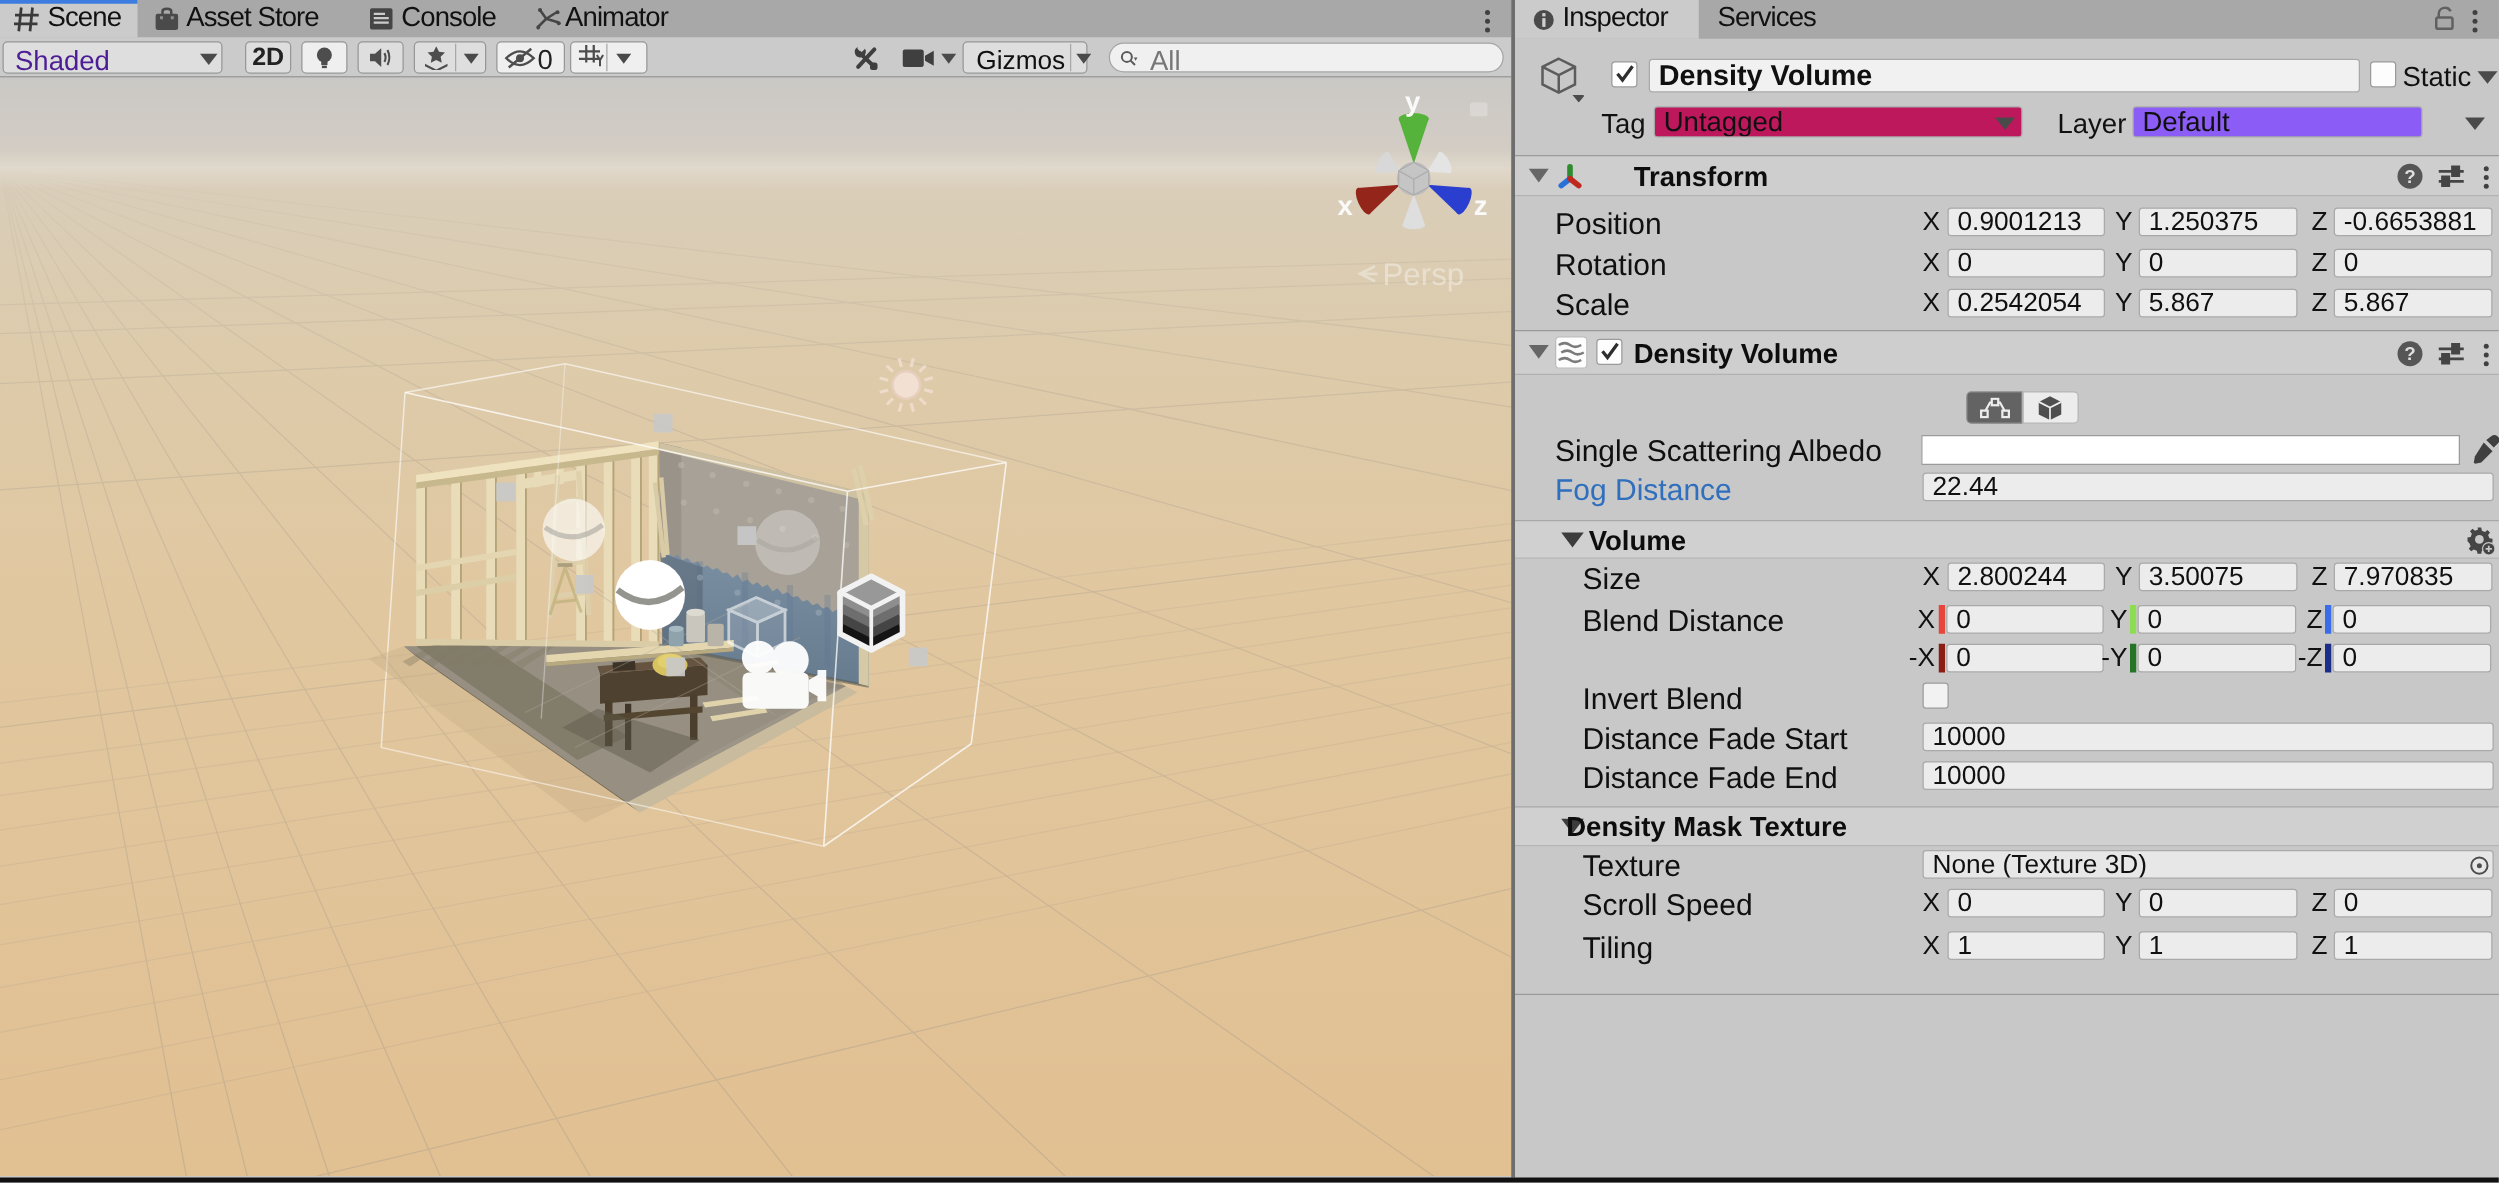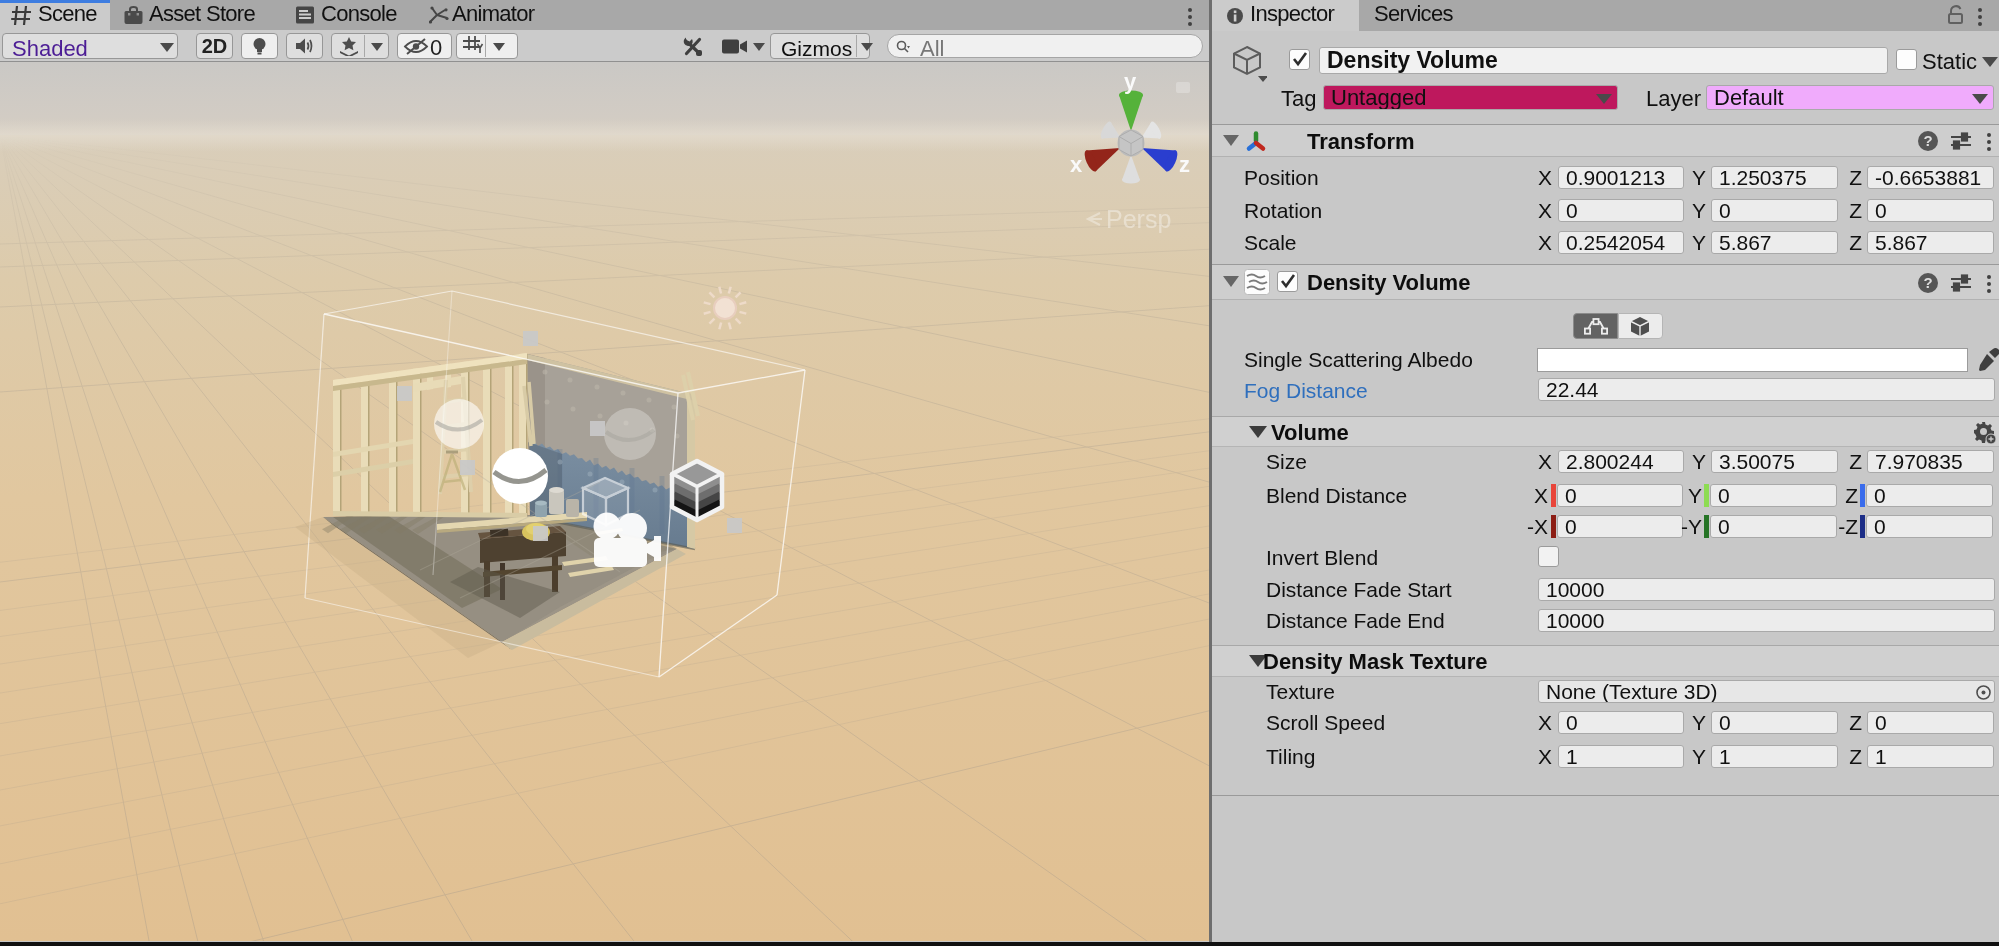--- a/index.html
+++ b/index.html
@@ -6,21 +6,21 @@
   html,body { width:1999px; height:946px; overflow:hidden; font-family:"Liberation Sans", sans-serif; background:#c8c8c8; }
   .abs { position:absolute; }
   #scene { position:absolute; left:0; top:0; width:1209px; height:942px;padding-left:16px; }
   #tabbar { position:absolute; left:0; top:0; width:1210px; height:30px; background:#a8a8a8; }
   .tab { position:absolute; top:0; height:30px; color:#111; font-size:22px; letter-spacing:-0.7px; }
   #toolbar { position:absolute; left:0; top:30px; width:1210px; height:32px; background:#cbcbcb; border-bottom:1px solid #909090; }
   .tbtn { position:absolute; top:3px; height:26px; background:#dedede; border:1px solid #979797; border-radius:4px; }
   #viewport { position:absolute; left:0; top:62px; width:1209px; height:880px; }
   #inspector { position:absolute; left:1209px; top:0; width:790px; height:942px; background:#c8c8c8; border-left:3px solid #6e6e6e; }
   #itabbar { position:absolute; left:0; top:0; width:789px; height:31px; background:#a8a8a8; }
-  .lbl { position:absolute; font-size:21px; color:#101010; white-space:nowrap; }
+  .lbl { position:absolute; font-size:24px; color:#101010; white-space:nowrap; }
   .fld { position:absolute; height:23px; background:#ececec; border:1px solid #a9a9a9; border-radius:3px; font-size:21px; color:#101010; line-height:21px; padding:0 0 0 7px; white-space:nowrap; overflow:hidden; }
   .axl { position:absolute; font-size:21px; color:#101010; text-align:right; }
   .hdr { position:absolute; left:0; width:787px; background:#cecece; border-top:1px solid #9a9a9a; border-bottom:1px solid #b2b2b2; }
   .hdrtxt { position:absolute; font-size:22px; font-weight:bold; color:#0d0d0d; }
   .tri-d { width:0; height:0; border-left:8px solid transparent; border-right:8px solid transparent; border-top:11px solid #666; position:absolute; }
   .chk { position:absolute; width:21px; height:21px; background:#f2f2f2; border:1px solid #9b9b9b; border-radius:3px; }
   .dots3 { position:absolute; width:4px; height:4px; border-radius:50%; background:#404040; box-shadow:0 7px 0 #404040, 0 14px 0 #404040; }
 </style>
 </head>
 <body>
@@ -452,21 +452,21 @@
     </svg>
   <div class="fld" style="left:107px; top:47px; width:569px; height:27px; background:#f1f1f1; font-weight:bold; font-size:23px; line-height:25px;">Density Volume</div>
   <div class="chk" style="left:684px; top:49px; background:#fdfdfd;"></div>
   <div class="lbl" style="left:710px; top:49px; font-size:22px;">Static</div>
   <div class="abs" style="left:770px; top:57px; width:0; height:0; border-left:8px solid transparent; border-right:8px solid transparent; border-top:10px solid #4a4a4a;"></div>
 
   <div class="lbl" style="left:69px; top:86px; font-size:22px;">Tag</div>
   <div class="fld" style="left:111px; top:85px; width:295px; height:25px; background:#be185d; font-size:22px; line-height:23px;">Untagged</div>
   <div class="abs" style="left:384px; top:94px; width:0; height:0; border-left:8px solid transparent; border-right:8px solid transparent; border-top:10px solid #4a4a4a;"></div>
   <div class="lbl" style="left:434px; top:86px; font-size:22px;">Layer</div>
-  <div class="fld" style="left:494px; top:85px; width:288px; height:25px; background:#f0abfc; font-size:22px; line-height:23px;">Default</div>
+  <div class="fld" style="left:494px; top:85px; width:232px; height:25px; background:#8b5cf6; font-size:22px; line-height:23px;">Default</div>
   <div class="abs" style="left:760px; top:94px; width:0; height:0; border-left:8px solid transparent; border-right:8px solid transparent; border-top:10px solid #4a4a4a;"></div>
 
   <div class="hdr" style="top:124px; height:33px;"></div>
   <div class="tri-d" style="left:11px; top:135px;"></div>
   <svg class="abs" style="left:33px; top:131px;" width="22" height="22" viewBox="0 0 22 22">
       <g stroke-linecap="round" stroke-width="4.5">
         <path d="M11 10 L11 2.5" stroke="#2e8b2e"></path>
         <path d="M11 12 L4 17.5" stroke="#2970d8"></path>
         <path d="M11 12 L18 17.5" stroke="#c0281e"></path>
       </g>
@@ -555,21 +555,21 @@
   <div class="lbl" style="left:54px; top:484px;">Blend Distance</div>
   <div class="lbl" style="left:54px; top:546px;">Invert Blend</div>
   <div class="chk" style="left:326px; top:546px;"></div>
   <div class="lbl" style="left:54px; top:578px;">Distance Fade Start</div>
   <div class="fld" style="left:326px; top:578px; width:457px;">10000</div>
   <div class="lbl" style="left:54px; top:609px;">Distance Fade End</div>
   <div class="fld" style="left:326px; top:609px; width:457px;">10000</div>
 
   <div class="abs" style="left:0px; top:645px; width:787px; height:32px; background:#d0d0d0; border-top:1px solid #a8a8a8; border-bottom:1px solid #b5b5b5;"></div>
   <div class="abs" style="left:37px; top:655px; width:0; height:0; border-left:9px solid transparent; border-right:9px solid transparent; border-top:12px solid #3c3c3c;"></div>
-  <div class="hdrtxt" style="left:51px; top:649px;text-align:center;">Density Mask Texture</div>
+  <div class="hdrtxt" style="left:41px; top:649px;text-align:center;">Density Mask Texture</div>
   <div class="lbl" style="left:54px; top:680px;">Texture</div>
   <div class="fld" style="left:326px; top:680px; width:457px; background:#e7e7e7;">None (Texture 3D)</div>
   <svg class="abs" style="left:763px; top:684px;" width="17" height="17" viewBox="0 0 17 17">
       <circle cx="8.5" cy="8.5" r="6.5" fill="none" stroke="#4e4e4e" stroke-width="1.6"></circle>
       <circle cx="8.5" cy="8.5" r="2" fill="#4e4e4e"></circle>
     </svg>
   <div class="lbl" style="left:54px; top:711px;">Scroll Speed</div>
   <div class="lbl" style="left:54px; top:745px;">Tiling</div>
 
   <div class="abs" style="left:0; top:795px; width:787px; height:1px; background:#9a9a9a;"></div>

